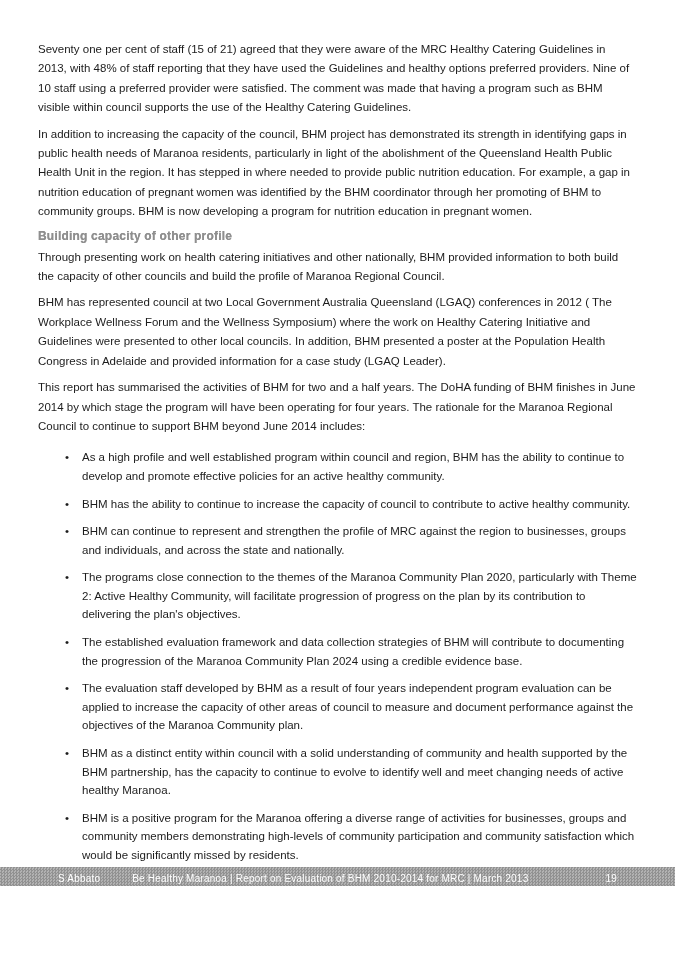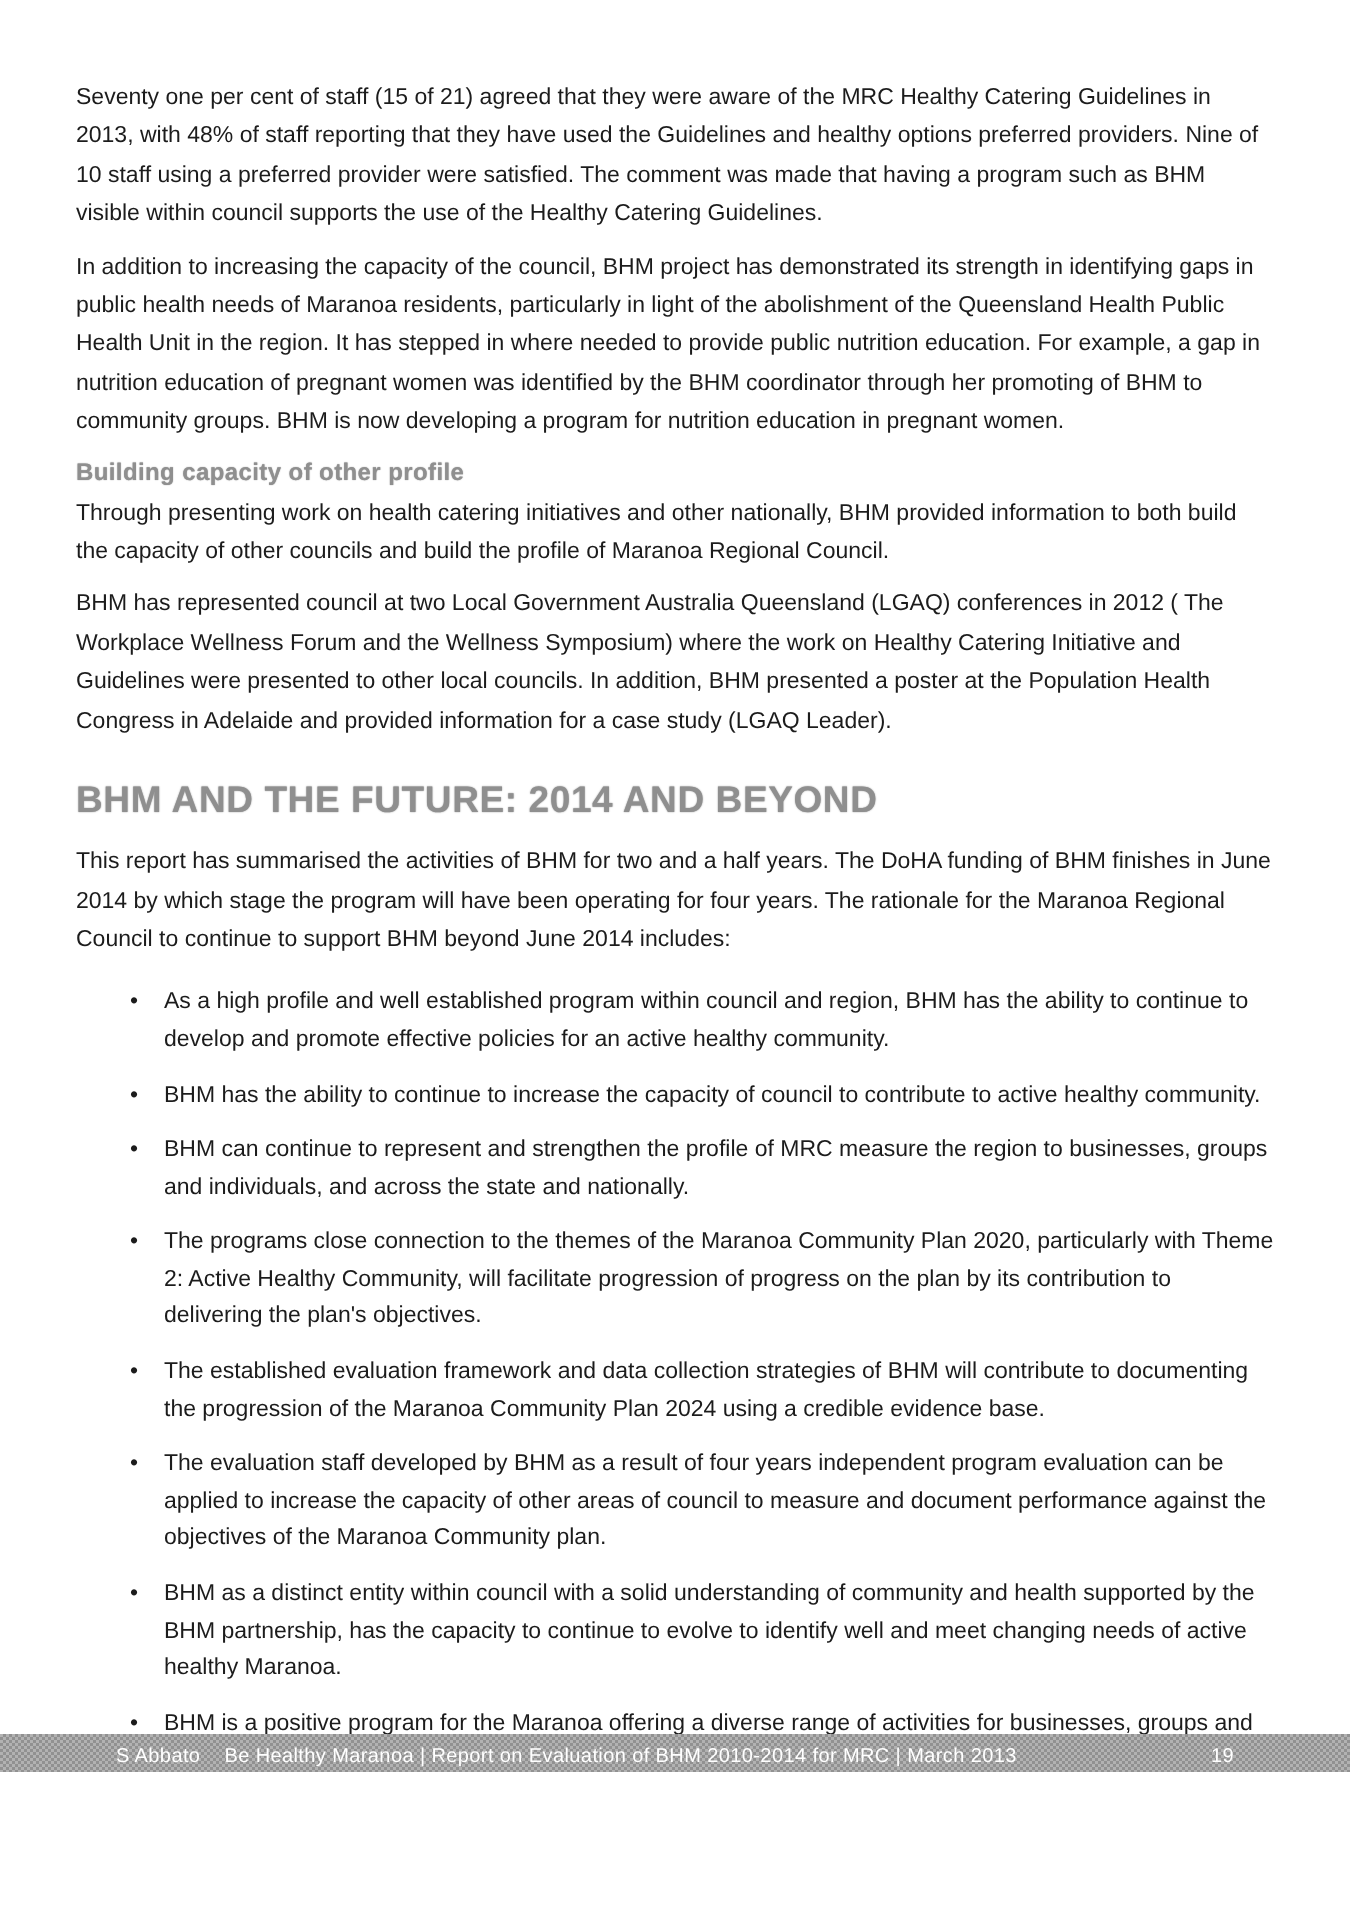--- a/index.html
+++ b/index.html
@@ -69,55 +69,54 @@
     width: 675px;
     height: 23px;
     background: repeating-conic-gradient(var(--bar-dark) 0% 25%, var(--bar-light) 0% 50%) 0 0 / 3px 3px;
     display: flex;
     align-items: center;
     padding: 0 58px;
     font-size: 10px;
     color: var(--bar-text);
     letter-spacing: 0.2px;
   }
-  .footer-doc-info { margin-left: 12px; }
+  .footer-doc-info { margin-left: 32px; }
   .footer-page-number { margin-left: auto; }
 </style>
 </head>
 <body>
 
 <div class="page">
   <div class="content">
 
     <p>Seventy one per cent of staff (15 of 21) agreed that they were aware of the MRC Healthy Catering Guidelines in 2013, with 48% of staff reporting that they have used the Guidelines and healthy options preferred providers. Nine of 10 staff using a preferred provider were satisfied. The comment was made that having a program such as BHM visible within council supports the use of the Healthy Catering Guidelines.</p>
 
     <p>In addition to increasing the capacity of the council, BHM project has demonstrated its strength in identifying gaps in public health needs of Maranoa residents, particularly in light of the abolishment of the Queensland Health Public Health Unit in the region. It has stepped in where needed to provide public nutrition education. For example, a gap in nutrition education of pregnant women was identified by the BHM coordinator through her promoting of BHM to community groups. BHM is now developing a program for nutrition education in pregnant women.</p>
 
     <h3 class="subsection-heading">Building capacity of other profile</h3>
 
     <p>Through presenting work on health catering initiatives and other nationally, BHM provided information to both build the capacity of other councils and build the profile of Maranoa Regional Council.</p>
 
     <p>BHM has represented council at two Local Government Australia Queensland (LGAQ) conferences in 2012 ( The Workplace Wellness Forum and the Wellness Symposium) where the work on Healthy Catering Initiative and Guidelines were presented to other local councils. In addition, BHM presented a poster at the Population Health Congress in Adelaide and provided information for a case study (LGAQ Leader).</p>
 
-    <h1 class="section-heading">BHM AND THE FUTURE: 2014 AND BEYOND</h1>
 
     <p class="lead">This report has summarised the activities of BHM for two and a half years. The DoHA funding of BHM finishes in June 2014 by which stage the program will have been operating for four years. The rationale for the Maranoa Regional Council to continue to support BHM beyond June 2014 includes:</p>
 
     <ul class="bullets">
       <li>
         <span class="bullet-dot">•</span>
         <span class="bullet-text">As a high profile and well established program within council and region, BHM has the ability to continue to develop and promote effective policies for an active healthy community.</span>
       </li>
       <li>
         <span class="bullet-dot">•</span>
         <span class="bullet-text">BHM has the ability to continue to increase the capacity of council to contribute to active healthy community.</span>
       </li>
       <li>
         <span class="bullet-dot">•</span>
-        <span class="bullet-text">BHM can continue to represent and strengthen the profile of MRC measure the region to businesses, groups and individuals, and across the state and nationally.</span>
+        <span class="bullet-text">BHM can continue to represent and strengthen the profile of MRC against the region to businesses, groups and individuals, and across the state and nationally.</span>
       </li>
       <li>
         <span class="bullet-dot">•</span>
         <span class="bullet-text">The programs close connection to the themes of the Maranoa Community Plan 2020, particularly with Theme 2: Active Healthy Community, will facilitate progression of progress on the plan by its contribution to delivering the plan's objectives.</span>
       </li>
       <li>
         <span class="bullet-dot">•</span>
         <span class="bullet-text">The established evaluation framework and data collection strategies of BHM will contribute to documenting the progression of the Maranoa Community Plan 2024 using a credible evidence base.</span>
       </li>
       <li>

